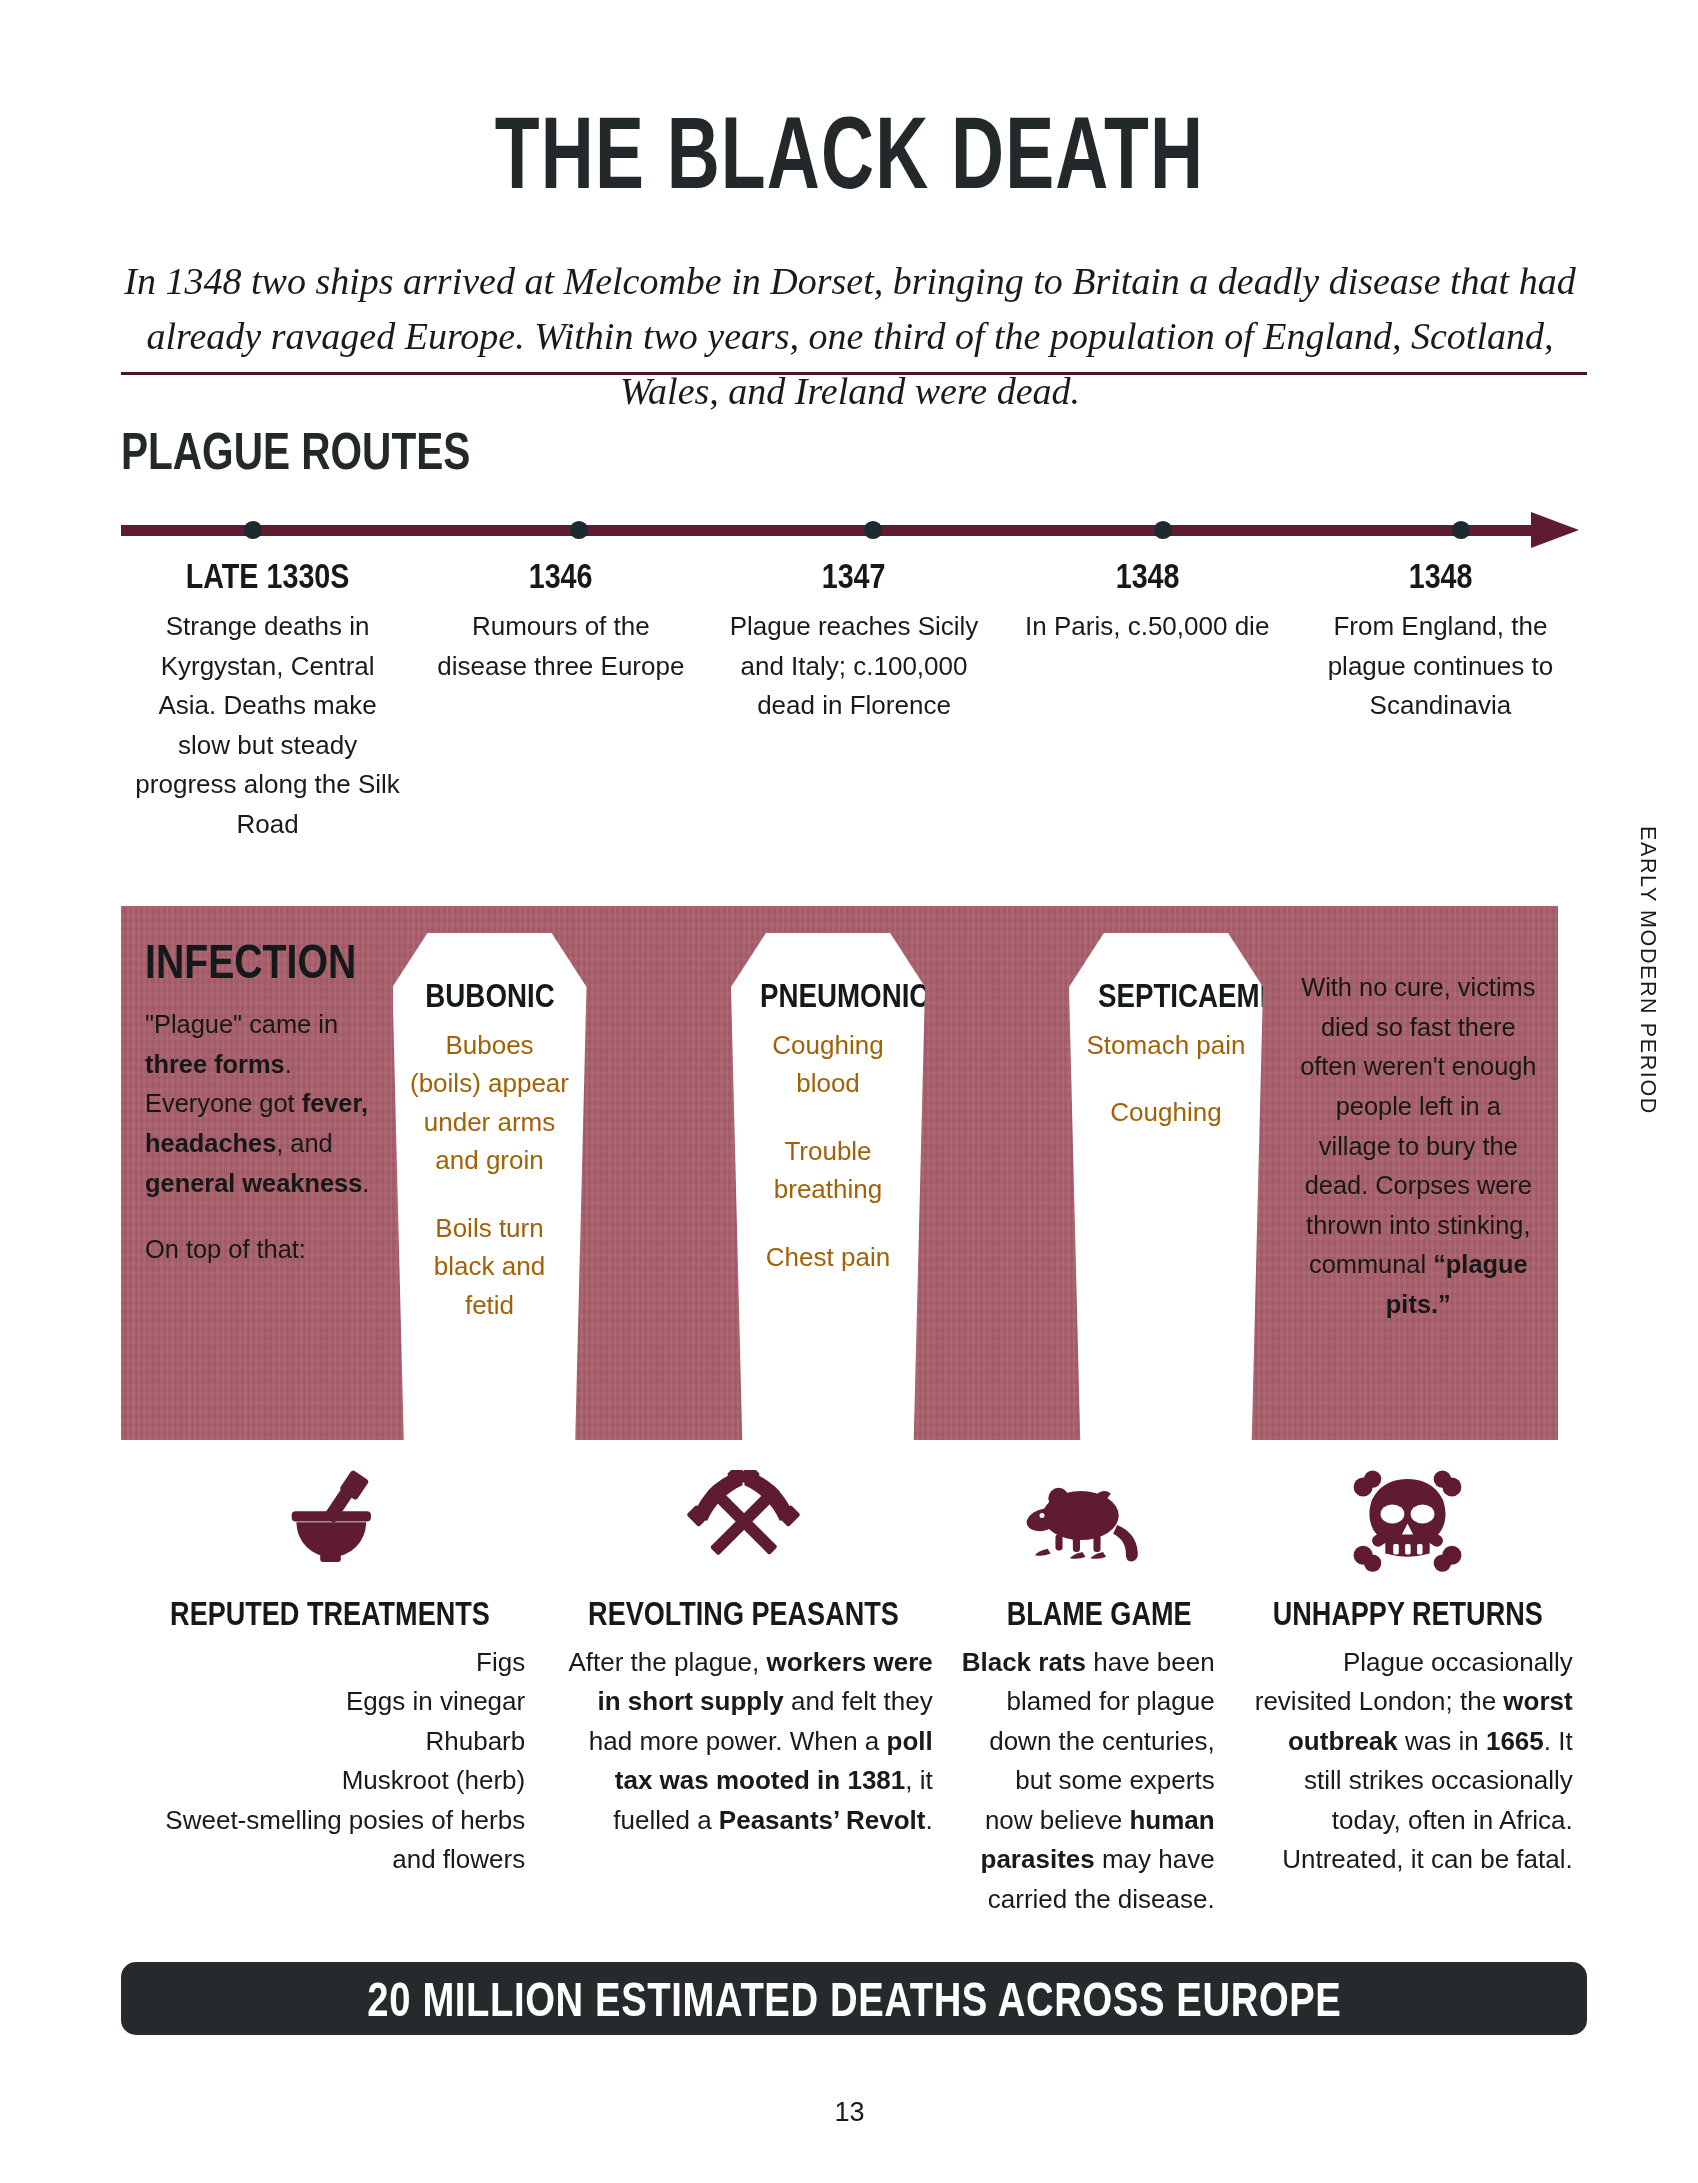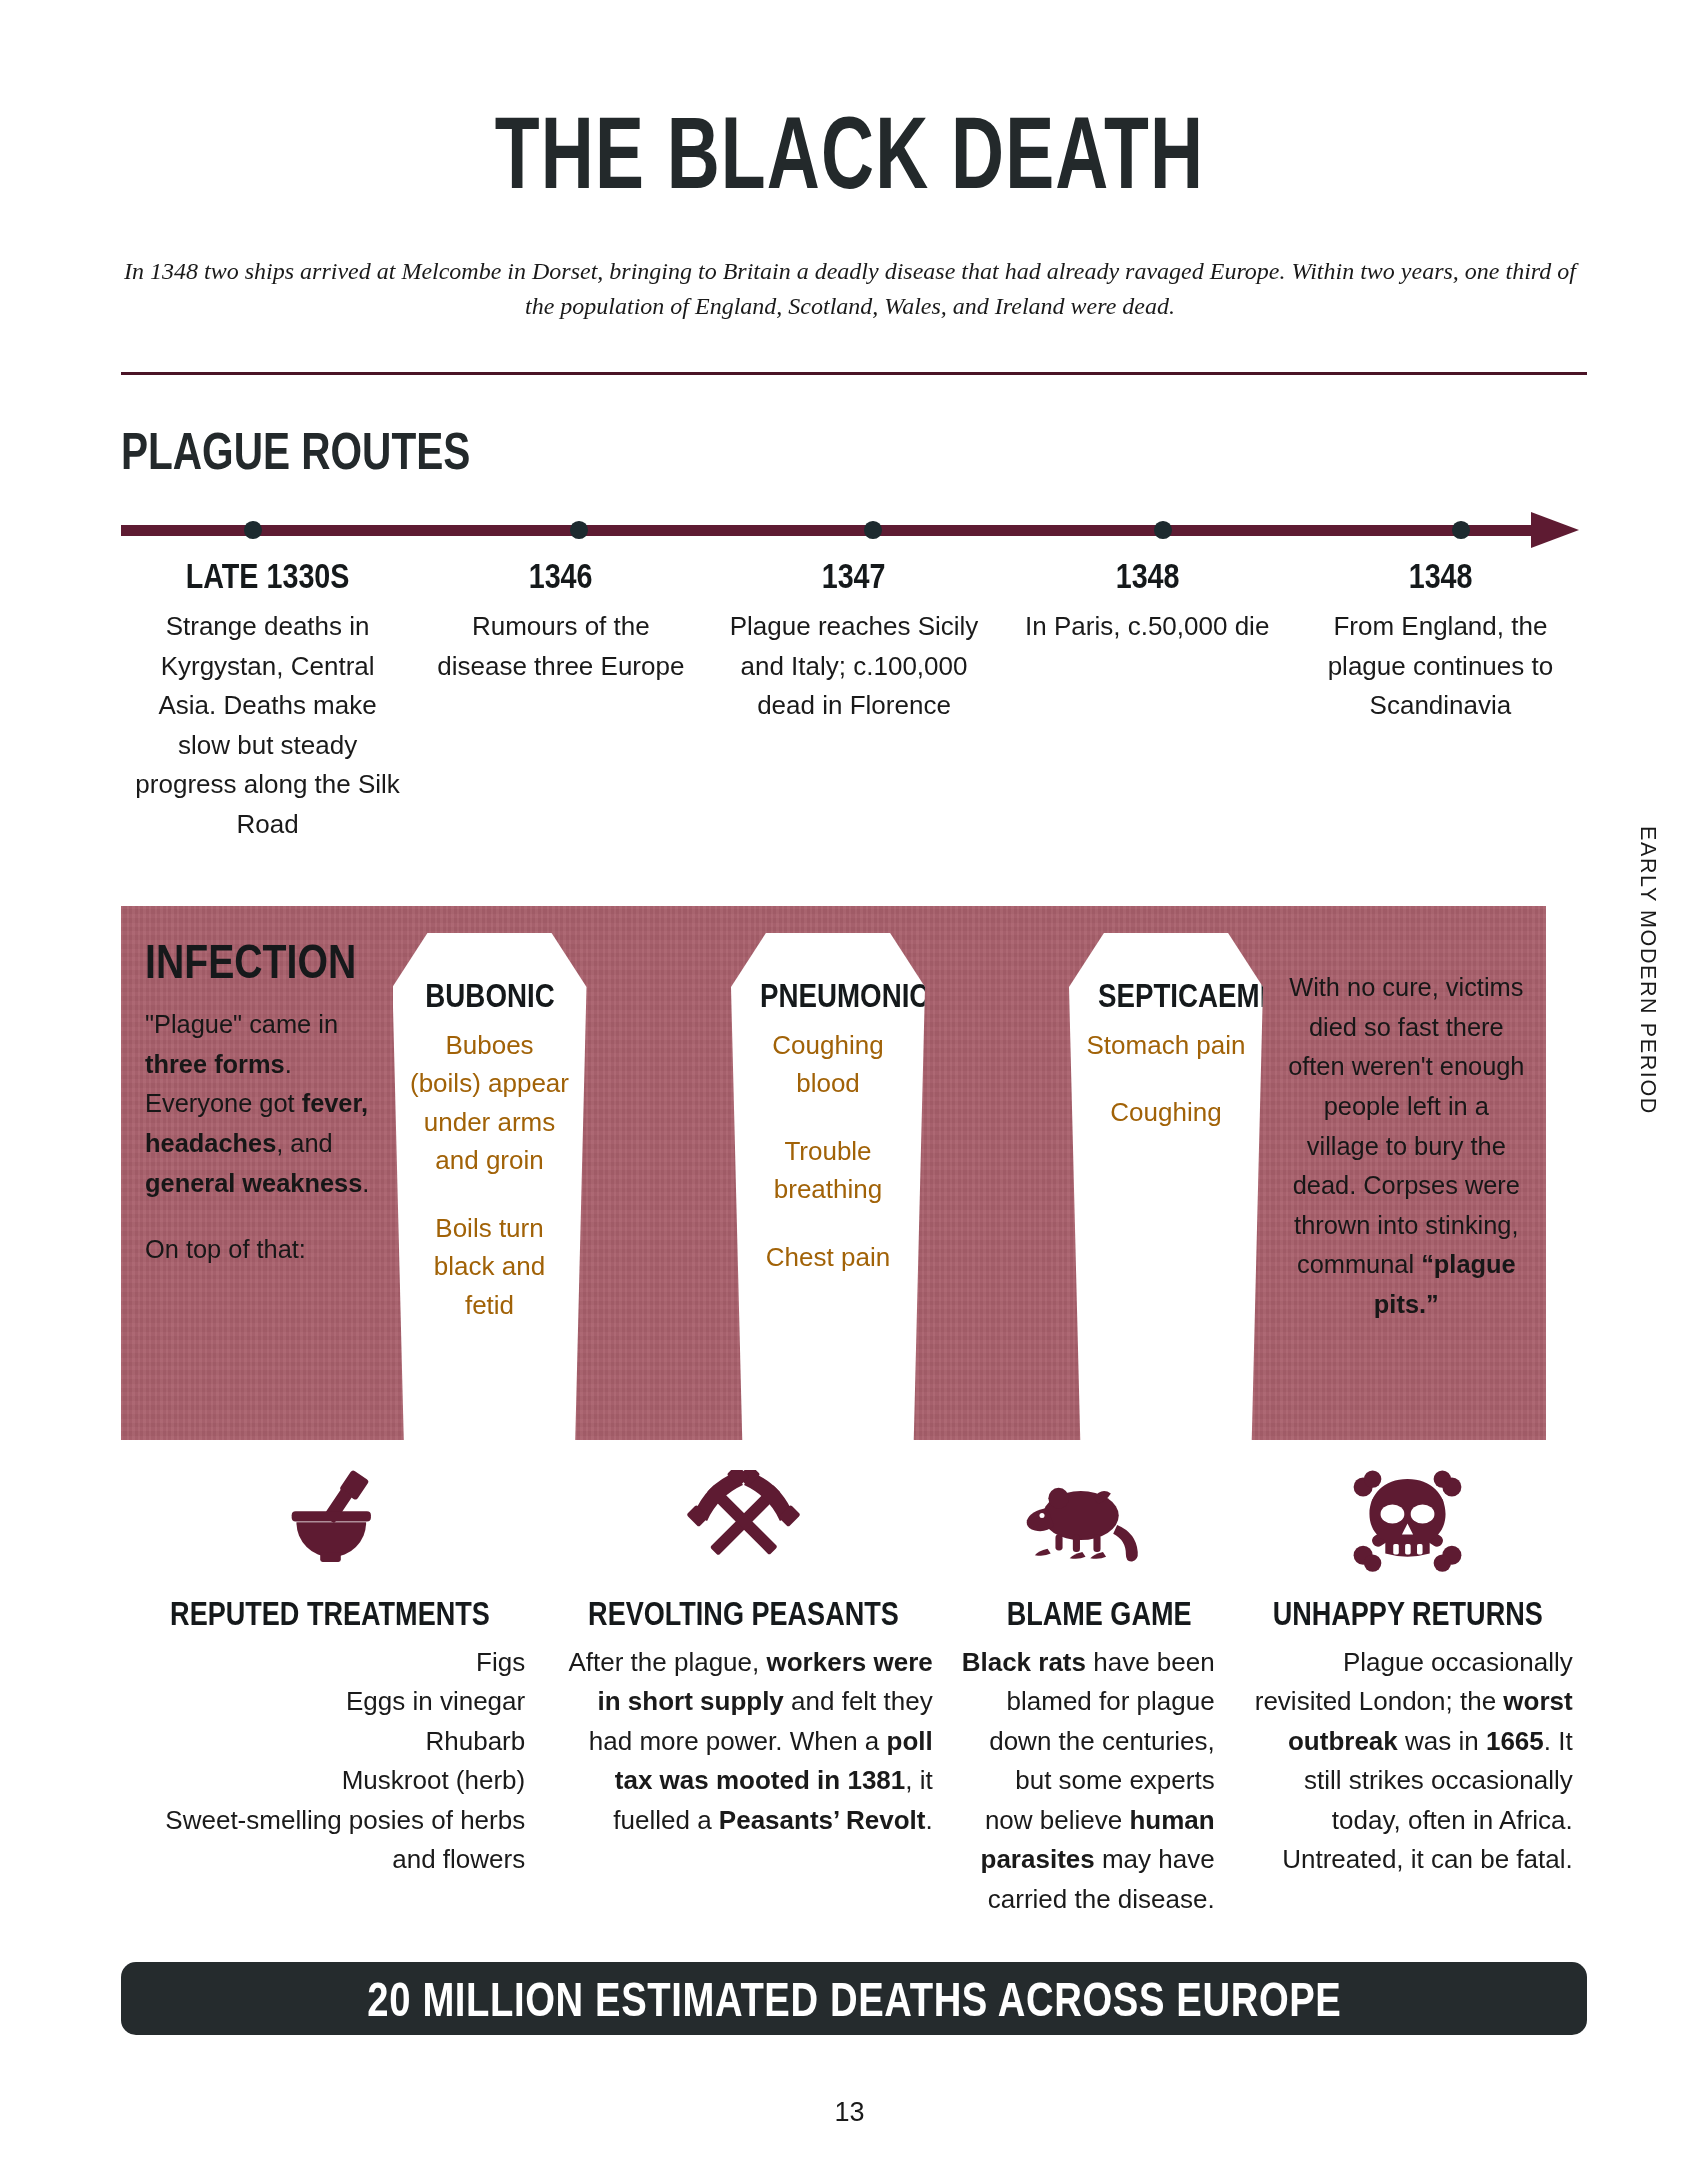--- a/index.html
+++ b/index.html
@@ -24,21 +24,21 @@
     color:#23292b;
     transform:scaleX(0.72);
     transform-origin:center top;
     white-space:nowrap;
   }
   .intro {
     position:absolute; top:254px; left:119px; width:1462px;
     text-align:center;
     font-family:"Liberation Serif", serif;
     font-style:italic;
-    font-size:24px;
+    font-size:38px;
     line-height:1.45;
     color:#1a1a1a;
   }
   .rule-top {
     position:absolute; top:372px; left:121px; width:1466px; height:3.2px;
     background:#4a1426;
   }
 
   
   .section-head {
@@ -81,20 +81,21 @@
   }
   .tl-body { font-size:26px; line-height:1.52; color:#1a1a1a; }
   .tl-body b { font-weight:normal; }
 
   
   .infection {
     position:absolute; top:906px; left:121px;
     width:1425px; height:534px;
     background:#a9606c;
     overflow:hidden;
+    padding-left:12px;
   }
   .infection:before{
     content:""; position:absolute; inset:0;
     background:
       repeating-linear-gradient(90deg, rgba(255,255,255,0.035) 0 2.4px, rgba(0,0,0,0.03) 2.4px 5.6px),
       repeating-linear-gradient(0deg, rgba(255,255,255,0.02) 0 4px, rgba(0,0,0,0.025) 4px 8.7px);
     pointer-events:none;
   }
   .inf-left {
     position:absolute; top:27px; left:24px; width:230px;

